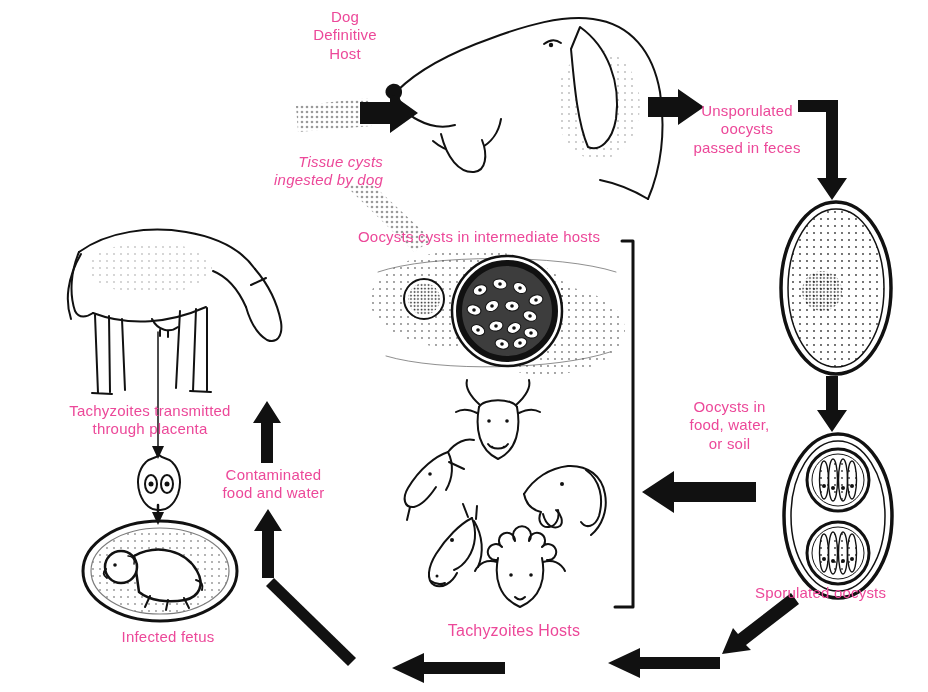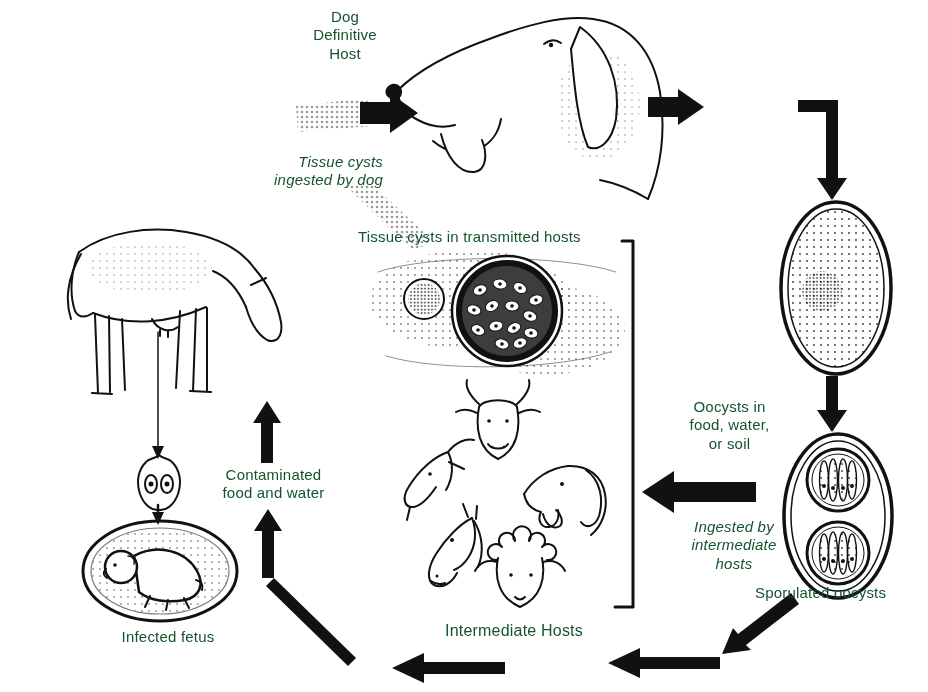--- a/index.html
+++ b/index.html
@@ -5,21 +5,21 @@
   * { margin:0; padding:0; box-sizing:border-box; }
   html,body { background:#fff; }
   body { width:928px; height:692px; overflow:hidden; }
   #diagram {
     position:relative; width:928px; height:692px; background:#ffffff;
     font-family:"Liberation Sans", sans-serif; color:#111;
   }
   #artwork { position:absolute; left:0; top:0; width:928px; height:692px; }
   .label {
     position:absolute; white-space:pre-line; font-size:15px; line-height:1.22;
-    letter-spacing:.2px; text-align:center; color:#14532d;
+    letter-spacing:.2px; text-align:center; color:#ec4899;
   }
   .label.italic { font-style:italic; }
   .label.big { font-size:16px; }
   svg path, svg line { stroke-linecap:round; stroke-linejoin:round; }
 </style>
 </head>
 <body>
 
 <div id="diagram">
 
@@ -249,33 +249,35 @@
     </g>
   </svg>
 
   <div class="label" style="left:295px; top:8px; width:100px;">Dog
 Definitive
 Host</div>
 
   <div class="label italic" style="left:243px; top:153px; width:140px;text-align:right;">Tissue cysts
 ingested by dog</div>
 
-
-  <div class="label" style="left:358px; top:228px; width:270px; text-align:left;">Tissue cysts in transmitted hosts</div>
+  <div class="label" style="left:688px; top:102px; width:118px;">Unsporulated
+oocysts
+passed in feces</div>
+
+  <div class="label" style="left:358px; top:228px; width:270px; text-align:left;">Oocysts cysts in intermediate hosts</div>
 
   <div class="label" style="left:682px; top:398px; width:95px;text-align:center;">Oocysts in
 food, water,
 or soil</div>
 
-  <div class="label italic" style="left:680px; top:518px; width:108px;">Ingested by
-intermediate
-hosts</div>
 
   <div class="label" style="left:755px; top:584px; width:160px; text-align:left;">Sporulated oocysts</div>
 
-  <div class="label big" style="left:430px; top:621px; width:168px;">Intermediate Hosts</div>
-
+  <div class="label big" style="left:430px; top:621px; width:168px;">Tachyzoites Hosts</div>
+
+  <div class="label" style="left:55px; top:402px; width:190px;">Tachyzoites transmitted
+through placenta</div>
 
   <div class="label" style="left:206px; top:466px; width:135px;text-align:center;">Contaminated
 food and water</div>
 
   <div class="label" style="left:103px; top:628px; width:130px;text-align:center;">Infected fetus</div>
 </div>
 
 </body></html>

